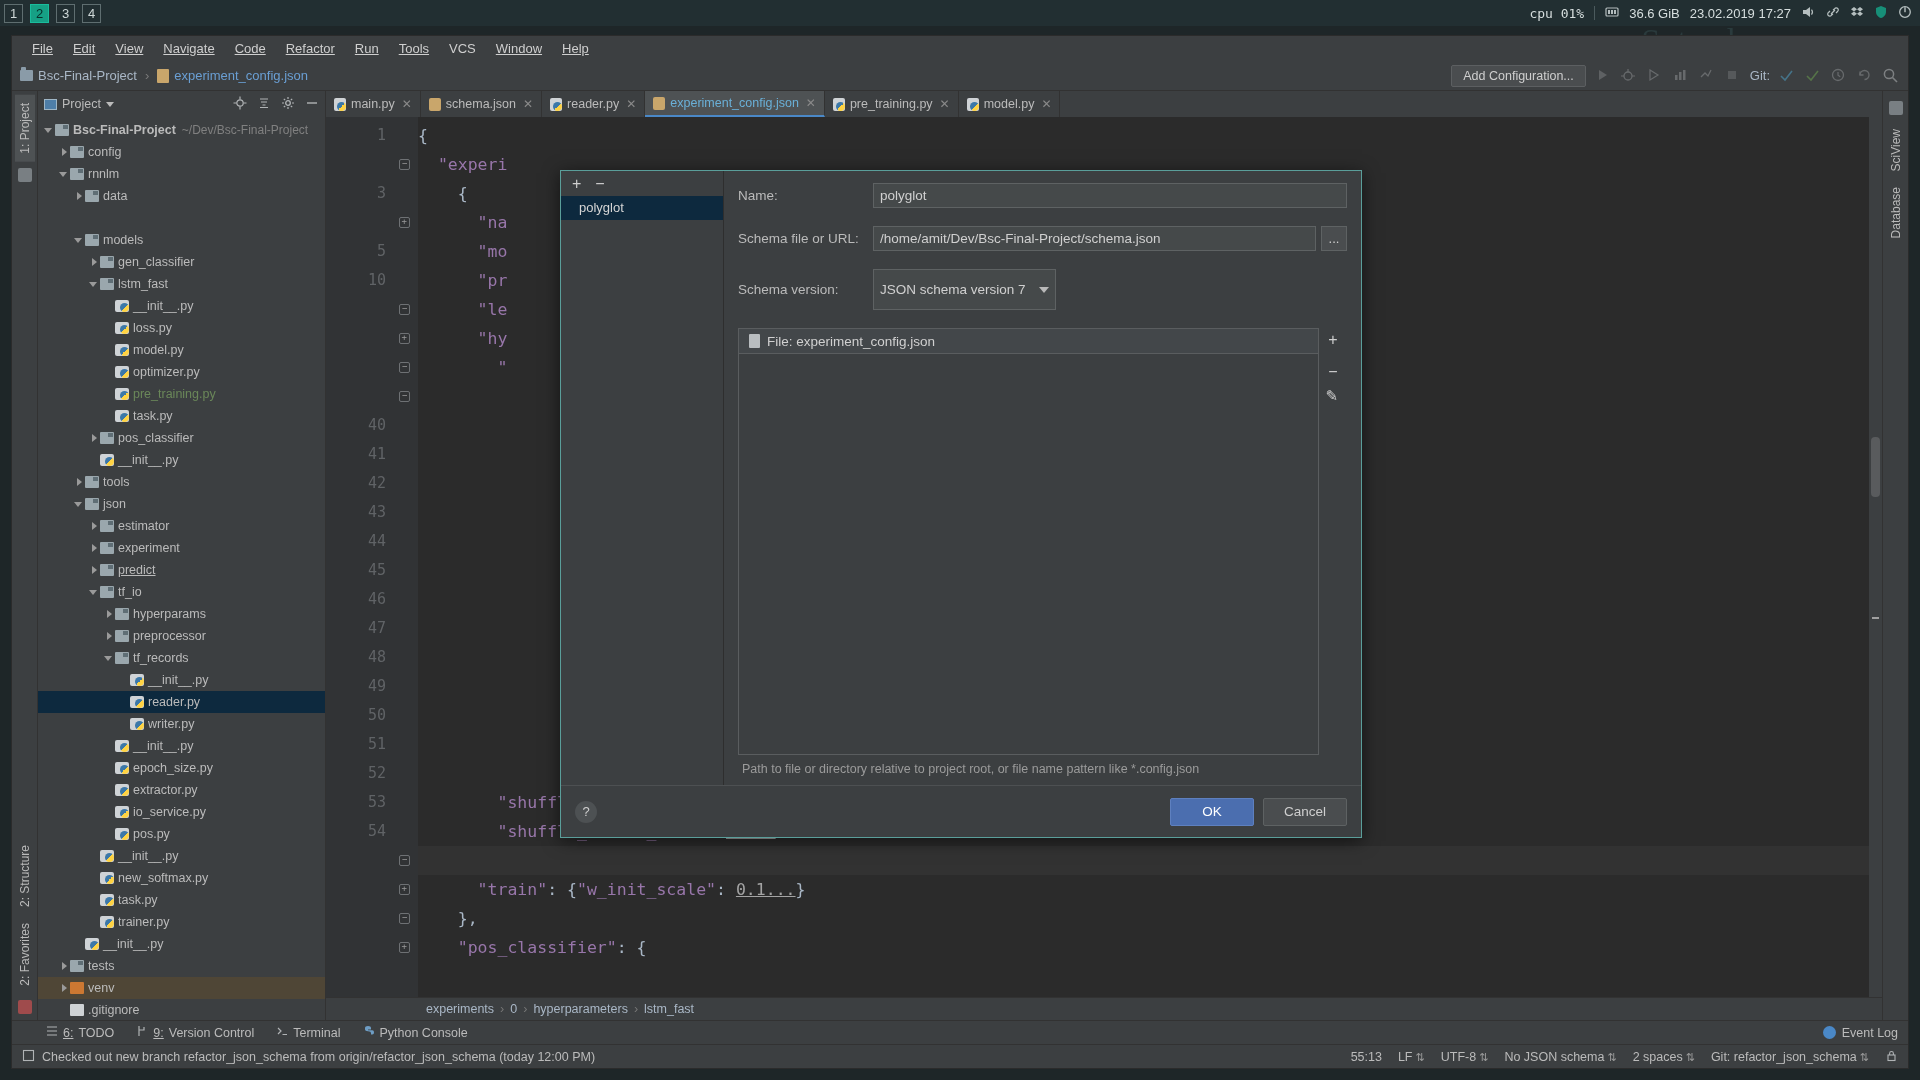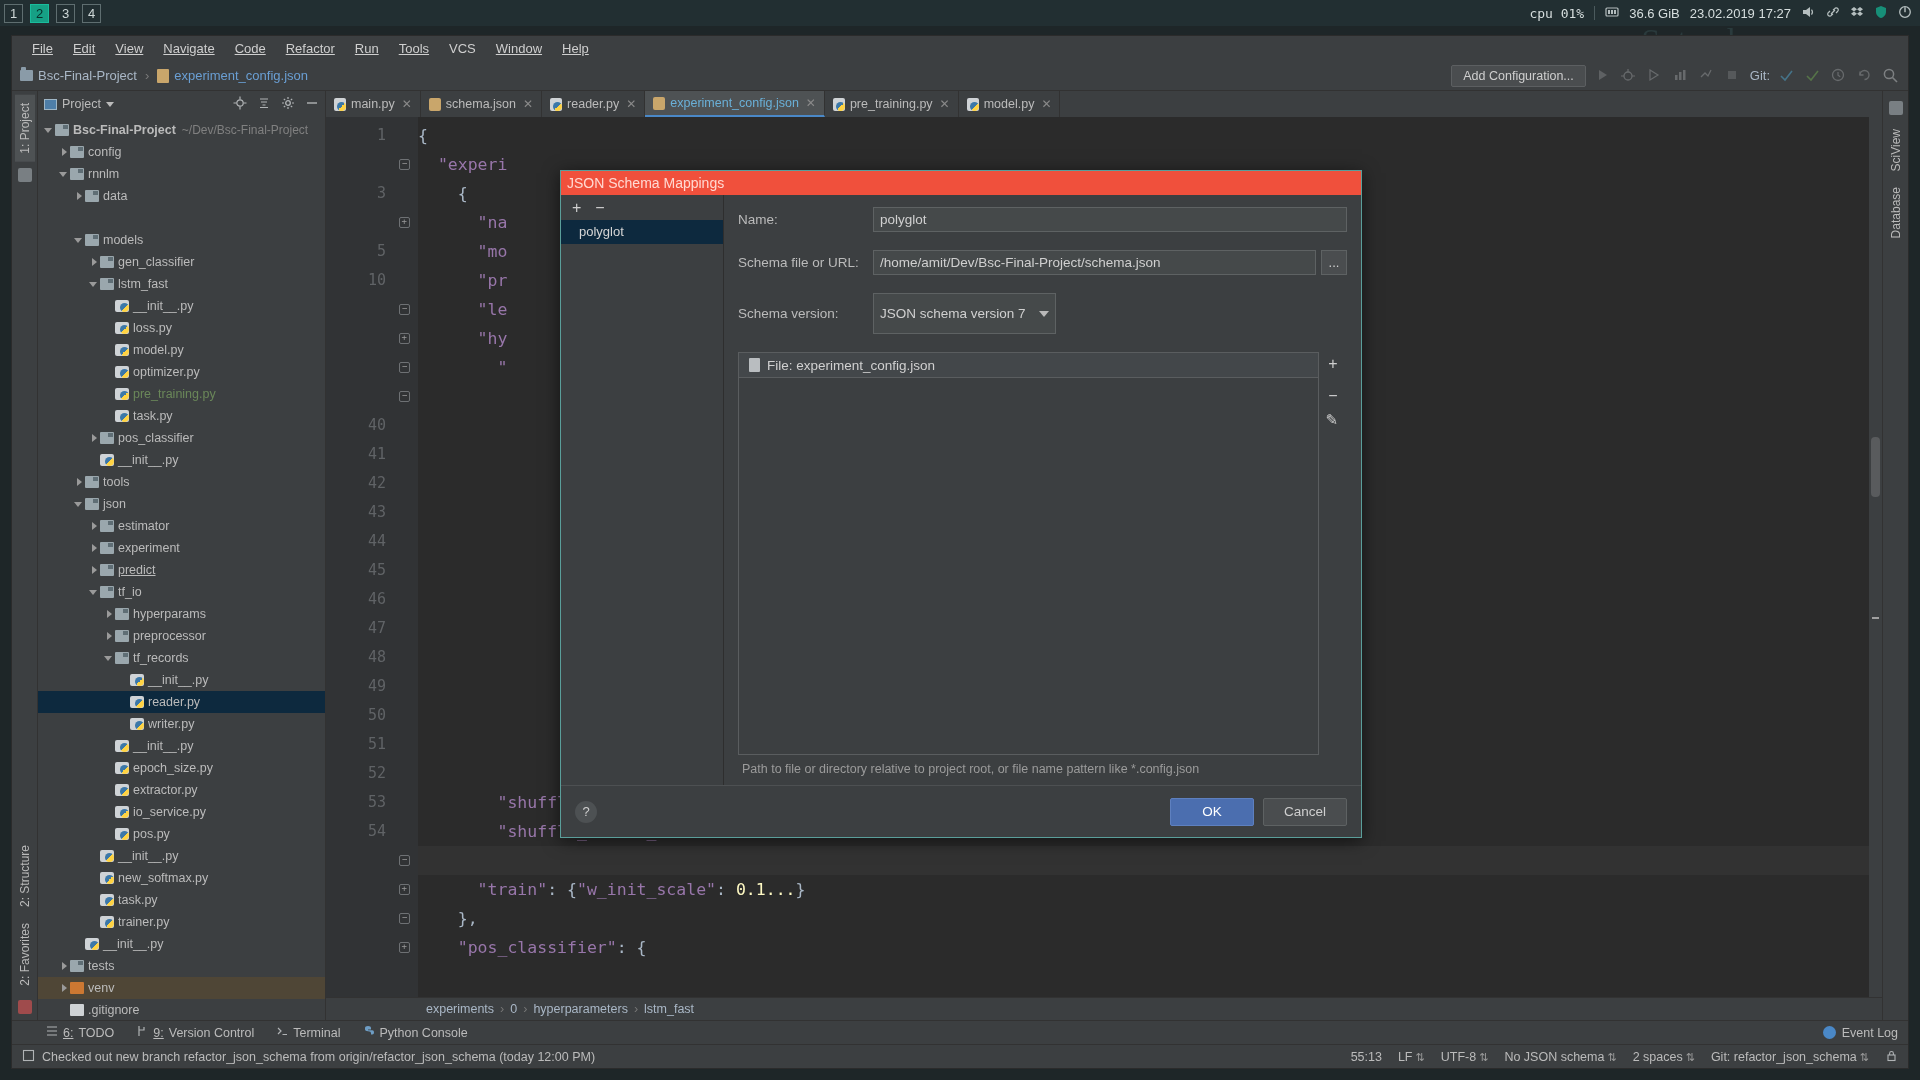--- a/index.html
+++ b/index.html
@@ -110,21 +110,21 @@
      font-size:15px; text-align:right; padding-top:4px; flex:0 0 92px; position:relative;}
   .gl { height:29px; line-height:29px; padding-right:32px; position:relative;}
   .fold { position:absolute; right:8px; top:9px; width:11px; height:11px; border:1px solid #6e7174; color:#9a9a9a;
      font-size:9px; line-height:9px; text-align:center; border-radius:2px;}
   .fold.minus:after { content:"−"; position:absolute; left:2px; top:-1px; }
   .fold.plus:after { content:"+"; position:absolute; left:1.5px; top:-1px; }
   #code { flex:1; padding-top:4px; font-family:"DejaVu Sans Mono", monospace; font-size:16.5px;
      color:#a9b7c6; position:relative; overflow:hidden; }
   .cl { height:29px; line-height:29px; white-space:pre; }
   .k-str { color:#9876aa; }
-  .num { color:#fef9c3; }
+  .num { color:#a3a3a3;text-decoration:underline; }
   .kw { color:#cc7832; }
   .punc { color:#a9b7c6; }
   #caret-line { position:absolute; left:0; right:0; height:29px; background:#323232; }
 
   
   #bcrumb { height:23px; background:#3c3f41; display:flex; align-items:center; gap:6px;
      padding-left:100px; font-size:12.5px; color:#a9b7c6; border-top:1px solid #323232;}
   #bcrumb .sep { color:#777; }
 
   
@@ -750,21 +750,20 @@
       <span><span>2 spaces</span><span class="updown"></span></span>
       <span><span>Git: refactor_json_schema</span><span class="updown"></span></span>
       <span><svg width="13" height="13" viewBox="0 0 13 13">
             <rect x="3" y="6" width="7" height="5.5" fill="none" stroke="#b0b3b5" stroke-width="1.1"></rect>
             <path d="M4.6 6V4.4a1.9 1.9 0 013.8 0V6" fill="none" stroke="#b0b3b5" stroke-width="1.1"></path>
           </svg></span>
     </div>
   </div>
 
   <div id="dlg">
-    <div id="dlg-title">JSON Schema Mappings</div>
     <div id="dlg-body">
       <div id="dlg-left">
         <div id="dlg-left-tb">
           <span>+</span>
           <span>−</span>
         </div>
         <div id="dlg-list">
           <div class="dlg-item sel">polyglot</div>
         </div>
       </div>

